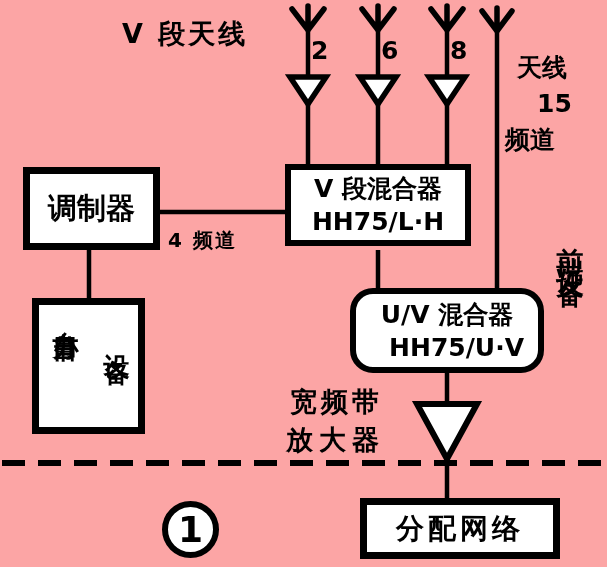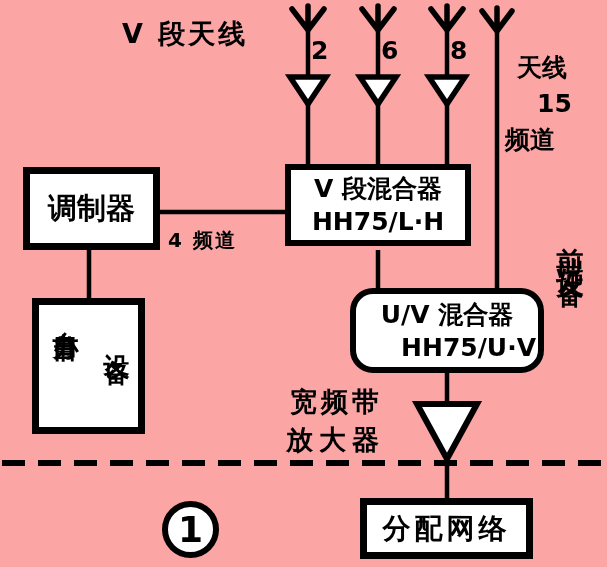--- a/index.html
+++ b/index.html
@@ -100,29 +100,29 @@
     <div class="boxline">HH75/L·H</div>
   </div>
 
   <div class="box thickbox" style="left:32px;top:298px;width:113px;height:136px;flex-direction:row;align-items:flex-start;justify-content:flex-start;">
     <div class="vtext" style="font-size:26px;margin:6px 0 0 10px;letter-spacing:2px;">自办节目</div>
     <div class="vtext" style="font-size:26px;margin:28px 0 0 16px;letter-spacing:6px;">设备</div>
   </div>
 
   <div class="box" style="left:350px;top:288px;width:194px;height:85px;align-items:stretch;border-radius:23px;">
     <div class="boxline" style="text-align:center;">U/V 混合器</div>
-    <div class="boxline" style="text-align:right;padding-right:2px;">HH75/U·V</div>
+    <div class="boxline" style="text-align:right;padding-right:14px;">HH75/U·V</div>
   </div>
 
   <div class="lbl vtext" style="left:552px;top:226px;font-size:27px;letter-spacing:11px;">前端设备</div>
 
   <div class="lbl" style="left:290px;top:383px;font-size:27px;line-height:38px;">
     <div style="letter-spacing:4px;">宽频带</div>
     <div style="margin-left:-4px;letter-spacing:6px;text-align:center;">放大器</div>
   </div>
 
   <div class="circle-marker" style="left:162px;top:501px;width:57px;height:57px;font-size:36px;">1</div>
 
-  <div class="box thickbox" style="left:360px;top:498px;width:173px;height:61px;">
+  <div class="box thickbox" style="left:360px;top:498px;width:200px;height:61px;">
     <div class="boxline" style="font-size:28px;letter-spacing:4px;">分配网络</div>
   </div>
 
 </div>
 
 </body></html>

